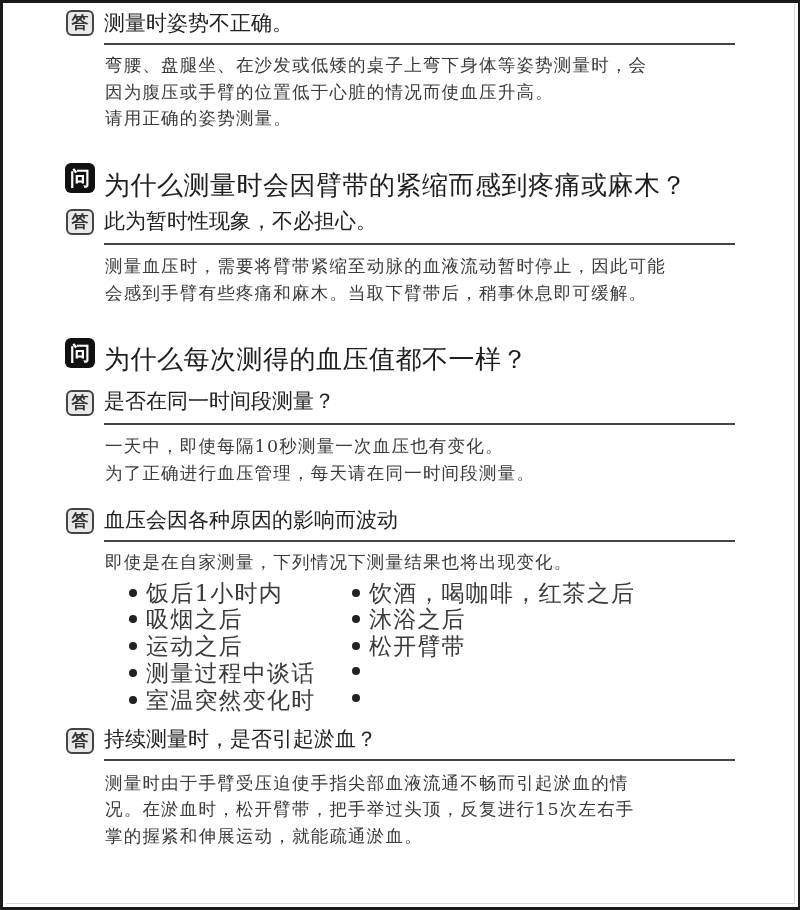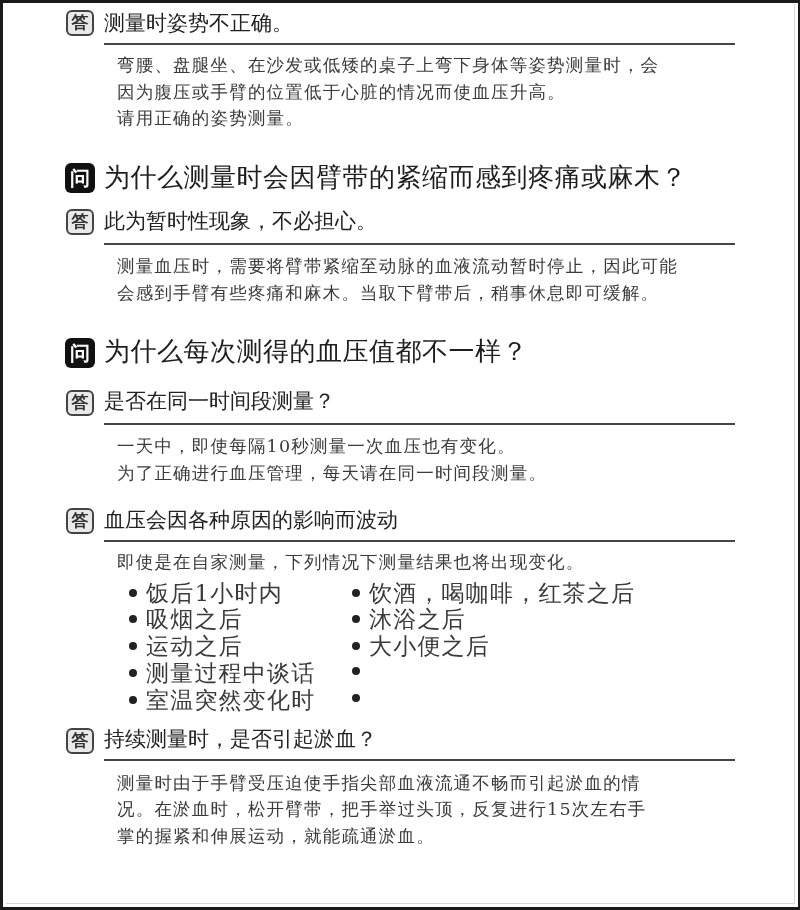--- a/index.html
+++ b/index.html
@@ -10,25 +10,25 @@
            border-right:2px solid #1a1a1a; border-bottom:3px solid #1a1a1a; }
   .inner-edge { position:absolute; left:6px; top:4px; right:5px; bottom:6px; border-right:1px solid #d8d8d8; border-bottom:1px solid #d8d8d8; }
 
   .q-icon { position:absolute; left:65px; width:30px; height:30px; box-sizing:border-box;
             background:#111; border-radius:6px; color:#fff; font-size:20px; line-height:30px;
             text-align:center; font-weight:bold; }
   .a-icon { position:absolute; left:66px; width:28px; height:26px; box-sizing:border-box;
             background:#e9e9e9; border:2.5px solid #444; border-radius:6px; color:#333;
             font-size:17px; line-height:21px; text-align:center; font-weight:bold; }
 
-  .q-title { position:absolute; left:104px; font-size:26px; color:#1e1e1e; white-space:nowrap; letter-spacing:0.5px; }
+  .q-title { position:absolute; left:104px; font-size:26px; color:#1e1e1e; white-space:nowrap; letter-spacing:0.5px;margin-top:8px; }
   .a-title { position:absolute; left:104px; font-size:21px; color:#222; white-space:nowrap; }
   .rule { position:absolute; left:104px; width:631px; height:0; border-top:2.5px solid #444; }
 
-  .body-line { position:absolute; left:117px; font-family:"DejaVu Serif","Liberation Serif", serif;
+  .body-line { position:absolute; left:105px; font-family:"DejaVu Serif","Liberation Serif", serif;
                font-size:17.5px; color:#3a3a3a; white-space:nowrap; letter-spacing:1.2px; }
   .bullet { position:absolute; font-family:"DejaVu Serif","Liberation Serif", serif; font-size:23px;
             color:#3a3a3a; white-space:nowrap; letter-spacing:1.2px; }
   .dot { display:inline-block; width:8px; height:8px; border-radius:50%; background:#222;
          margin-right:9px; vertical-align:middle; position:relative; top:-2px; }
 </style>
 </head>
 <body>
 
 <div class="frame"></div>
@@ -79,21 +79,21 @@
     <div class="bullet" style="left:129px; top:578px;"><span class="dot"></span><span>饭后1小时内</span></div>
     <div class="bullet" style="left:129px; top:604px;"><span class="dot"></span><span>吸烟之后</span></div>
     <div class="bullet" style="left:129px; top:631px;"><span class="dot"></span><span>运动之后</span></div>
     <div class="bullet" style="left:129px; top:658px;"><span class="dot"></span><span>测量过程中谈话</span></div>
     <div class="bullet" style="left:129px; top:685px;"><span class="dot"></span><span>室温突然变化时</span></div>
   </div>
 
   <div>
     <div class="bullet" style="left:352px; top:578px;"><span class="dot"></span><span>饮酒，喝咖啡，红茶之后</span></div>
     <div class="bullet" style="left:352px; top:604px;"><span class="dot"></span><span>沐浴之后</span></div>
-    <div class="bullet" style="left:352px; top:631px;"><span class="dot"></span><span>大小便之后</span></div>
+    <div class="bullet" style="left:352px; top:631px;"><span class="dot"></span><span>松开臂带</span></div>
     <div class="bullet" style="left:352px; top:658px;"><span class="dot"></span></div>
     <div class="bullet" style="left:352px; top:685px;"><span class="dot"></span></div>
   </div>
 </div>
 
 <div>
   <div class="a-icon" style="top:728px;">答</div>
   <div class="a-title" style="top:725px;">持续测量时，是否引起淤血？</div>
   <div class="rule" style="top:759px;"></div>
   <div class="body-line" style="top:771px;">测量时由于手臂受压迫使手指尖部血液流通不畅而引起淤血的情</div>

